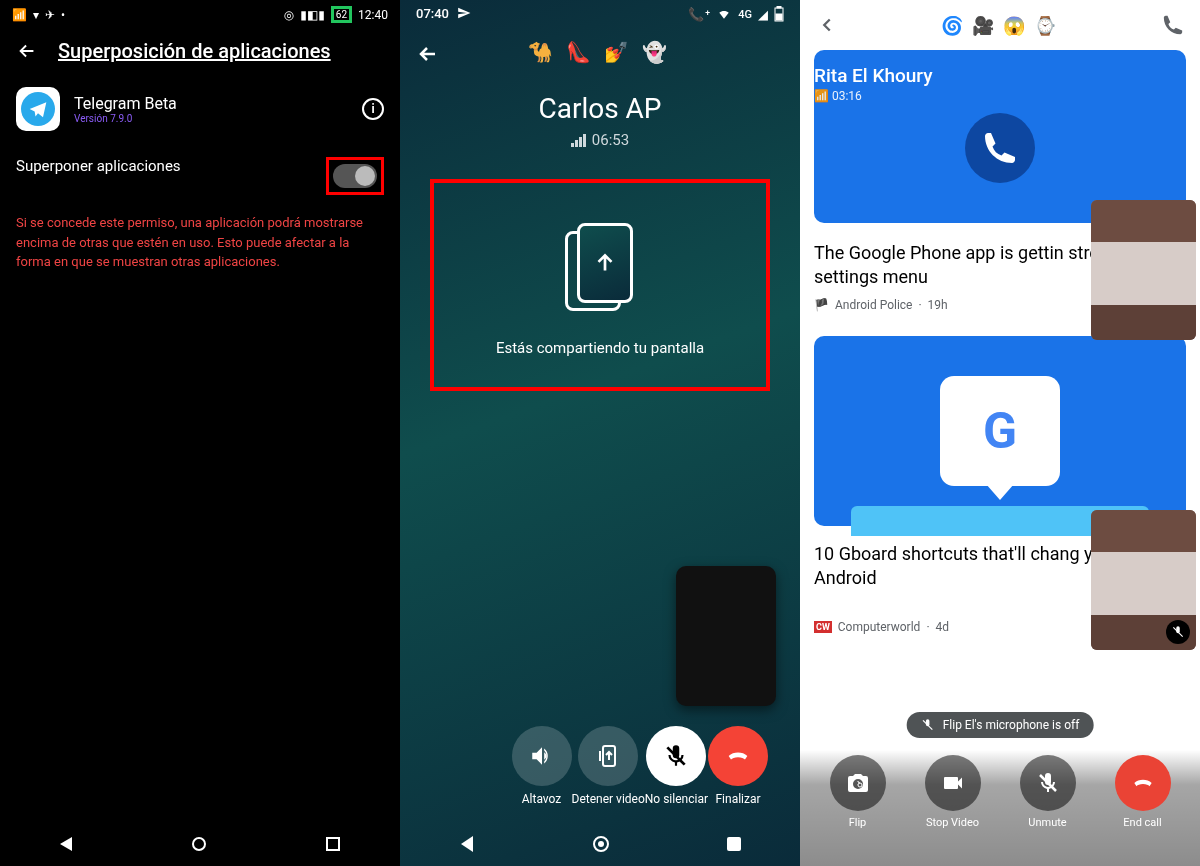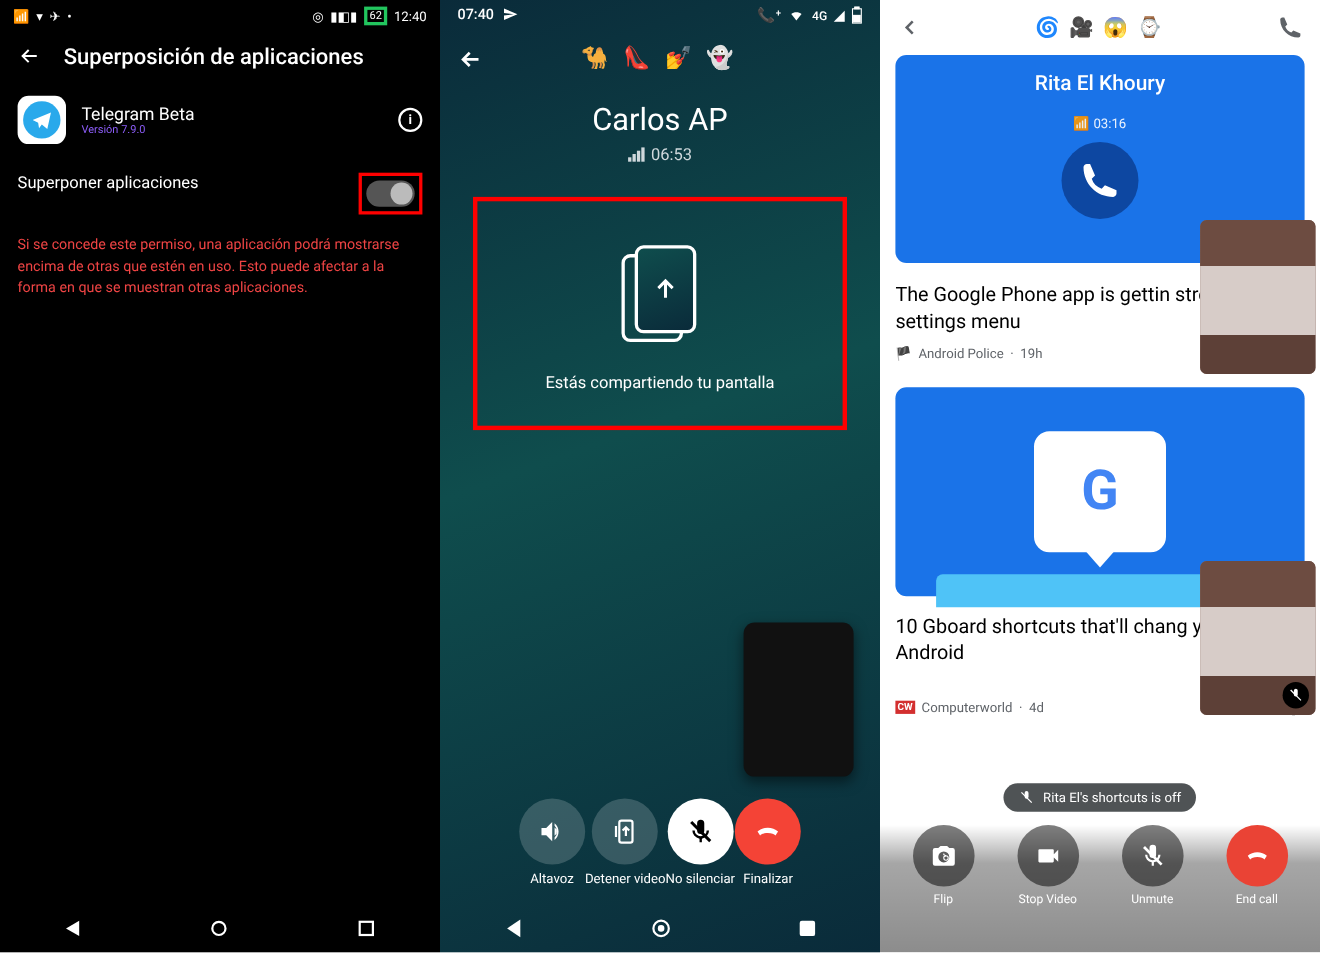--- a/index.html
+++ b/index.html
@@ -4,21 +4,21 @@
 <style>
   * { box-sizing: border-box; margin: 0; padding: 0; }
   body { font-family: -apple-system, Roboto, sans-serif; background: #fff; }
   .container { display: flex; width: 1200px; height: 866px; }
   .screen { width: 400px; height: 866px; position: relative; overflow: hidden; }
 
   
   .s1 { background: #000; color: #fff; }
   .status-bar { display: flex; justify-content: space-between; align-items: center; padding: 6px 12px; font-size: 12px; }
   .status-left, .status-right { display: flex; gap: 6px; align-items: center; }
-  .s1-header { display: flex; align-items: center; gap: 20px; padding: 10px 16px; }
+  .s1-header { display: flex; align-items: center; gap: 20px; padding: 10px 16px; text-decoration: underline; }
   .s1-title { font-size: 20px; font-weight: 500; }
   .app-row { display: flex; align-items: center; gap: 14px; padding: 14px 16px; }
   .app-icon-box { width: 44px; height: 44px; background: #fff; border-radius: 10px; display: flex; align-items: center; justify-content: center; }
   .tg-circle { width: 34px; height: 34px; background: #29a9eb; border-radius: 50%; display: flex; align-items: center; justify-content: center; }
   .app-info { flex: 1; }
   .app-name { font-size: 16px; }
   .app-ver { font-size: 10px; color: #8b5cf6; }
   .info-icon { width: 22px; height: 22px; border: 2px solid #fff; border-radius: 50%; display:flex;align-items:center;justify-content:center;font-size:12px;font-weight:bold; }
   .toggle-row { display: flex; justify-content: space-between; align-items: flex-start; padding: 12px 16px; }
   .toggle-label { font-size: 15px; }
@@ -41,59 +41,59 @@
   .caller-name { font-size: 28px; font-weight: 400; }
   .call-time { font-size: 15px; color: #cfd8dc; margin-top: 6px; display:flex; gap:6px; justify-content:center; align-items:center; }
   .sig-bars { display:inline-flex; gap:1px; align-items:flex-end; }
   .sig-bars span { width:3px; background:#cfd8dc; }
   .share-box { margin: 30px 30px 0; border: 4px solid #f00; padding: 40px 20px 30px; text-align: center; }
   .share-icon { margin: 0 auto 26px; width: 70px; height: 90px; position: relative; }
   .card-back { position:absolute; width:56px; height:80px; border:3px solid #fff; border-radius:8px; left:0; top:8px; }
   .card-front { position:absolute; width:56px; height:80px; border:3px solid #fff; border-radius:8px; left:12px; top:0; background: linear-gradient(160deg,#0f4d4d,#0a2b3a); display:flex;align-items:center;justify-content:center; }
   .share-text { font-size: 15px; }
   .pip-box { position:absolute; right: 24px; bottom: 160px; width: 100px; height: 140px; background:#111; border-radius:10px; box-shadow: 0 4px 12px rgba(0,0,0,0.5); }
-  .call-buttons { position:absolute; bottom: 60px; left:0; right:0; display:flex; justify-content: center; padding: 0 16px; }
+  .call-buttons { position:absolute; bottom: 60px; left:0; right:0; display:flex; justify-content: flex-end; padding: 0 32px; }
   .call-btn { display:flex; flex-direction:column; align-items:center; gap:6px; }
   .call-btn-circle { width: 60px; height:60px; border-radius:50%; display:flex; align-items:center; justify-content:center; }
   .btn-dark { background: rgba(255,255,255,0.18); }
   .btn-white { background: #fff; color:#000; }
   .btn-red { background: #f44336; }
   .call-btn-label { font-size: 12px; }
   .navbar2 { position:absolute; bottom:0; left:0; right:0; height:44px; display:flex; justify-content:space-around; align-items:center; }
   .nav2-tri { width:0;height:0;border-left:8px solid transparent;border-right:8px solid transparent;border-top:12px solid #fff; transform: rotate(0deg);}
   .nav2-cir { width:16px; height:16px; border:2px solid #fff; border-radius:50%; position:relative; }
   .nav2-cir::after { content:''; position:absolute; inset:3px; background:#fff; border-radius:50%; }
   .nav2-sq { width:14px; height:14px; background:#fff; border-radius:2px; }
 
   
   .s3 { background: #fff; color:#000; }
   .s3-header { display:flex; align-items:center; justify-content: space-between; padding: 14px 16px; }
   .s3-emojis { font-size: 18px; letter-spacing: 2px; flex:1; text-align:center; }
   .s3-content { position:relative; padding: 0 14px; }
-  .blue-card { background:#1a73e8; border-radius:10px; color:#fff; text-align:center; padding: 14px 0 40px; position:relative; margin-bottom: 12px; }
+  .blue-card { background:#1a73e8; border-radius:10px; color:#fff; text-align:left; padding: 14px 0 40px; position:relative; margin-bottom: 12px; }
   .blue-name { font-size: 19px; font-weight:500; }
-  .blue-time { font-size: 12px; margin-top: 18px; opacity:0.9; }
+  .blue-time { font-size: 12px; margin-top: 2px; opacity:0.9; }
   .phone-circle { width:70px; height:70px; background:#0d47a1; border-radius:50%; margin: 10px auto 0; display:flex; align-items:center; justify-content:center; }
   .article { margin-top: 6px; padding: 6px 0; }
   .art-title { font-size: 18px; line-height:1.35; font-weight:400; }
   .art-meta { font-size: 12px; color:#5f6368; margin-top: 8px; display:flex; align-items:center; gap:6px; }
   .g-card { background:#1a73e8; border-radius:10px; height:190px; margin-top:18px; display:flex; align-items:center; justify-content:center; position:relative; }
   .g-bubble { background:#fff; width:120px; height:110px; border-radius:14px; position:relative; display:flex;align-items:center;justify-content:center; }
   .g-bubble::after { content:''; position:absolute; bottom:-14px; left:50%; transform:translateX(-50%); border-left:14px solid transparent; border-right:14px solid transparent; border-top:16px solid #fff; }
   .g-logo { font-size:50px; font-weight:bold; }
   .g-blue { color:#4285f4; }
   .kbd-peek { position:absolute; bottom:-10px; left:10%; right:10%; height:30px; background:#4fc3f7; border-radius:6px 6px 0 0; }
   .art2 { margin-top: 10px; }
   .art2-meta { font-size:12px; color:#5f6368; display:flex; align-items:center; justify-content:space-between; gap:6px; padding-right: 6px; margin-top: 29px;}
   .pip1 { position:absolute; right: 4px; top: 150px; width:105px; height:140px; background:#8d6e63; border-radius:6px; overflow:hidden; }
   .pip2 { position:absolute; right: 4px; top: 460px; width:105px; height:140px; background:#8d6e63; border-radius:6px; overflow:hidden; }
   .face { width:100%; height:100%; background: linear-gradient(#6d4c41 30%, #d7ccc8 30% 75%, #5d4037 75%); position:relative; }
   .mic-badge { position:absolute; bottom:6px; right:6px; width:24px; height:24px; background:#000; border-radius:50%; display:flex;align-items:center;justify-content:center; }
   .mic-pill { position:absolute; bottom:128px; left:50%; transform:translateX(-50%); background:rgba(60,64,67,0.9); color:#fff; font-size:12px; padding:6px 14px; border-radius:16px; display:flex; gap:8px; align-items:center; white-space:nowrap; }
-  .s3-buttons { position:absolute; bottom:0; left:0; right:0; height:116px; background: linear-gradient(transparent, rgba(0,0,0,0.35) 30%, rgba(0,0,0,0.45)); display:flex; justify-content: space-around; padding: 0 10px 32px; }
+  .s3-buttons { position:absolute; bottom:0; left:0; right:0; height:116px; background: linear-gradient(transparent, rgba(0,0,0,0.35) 30%, rgba(0,0,0,0.45)); display:flex; justify-content: space-around; align-items: center; padding: 0 10px 32px; }
   .s3-btn { display:flex; flex-direction:column; align-items:center; gap:5px; }
   .s3-circle { width:56px; height:56px; border-radius:50%; display:flex;align-items:center;justify-content:center; }
   .s3-dark { background: rgba(0,0,0,0.5); color:#fff; }
   .s3-red { background:#ea4335; color:#fff; }
   .s3-label { font-size:11px; color:#fff; }
 
   svg { display:block; }
 </style>
 </head>
 <body>
@@ -334,21 +334,21 @@
               <line x1="4" y1="4" x2="20" y2="20" stroke="#fff" stroke-width="2"></line>
             </svg>
         </div>
       </div>
     </div>
     <div class="mic-pill">
       <svg width="14" height="14" viewBox="0 0 24 24" fill="#fff">
           <path d="M12 2a3 3 0 0 0-3 3v6a3 3 0 0 0 6 0V5a3 3 0 0 0-3-3z"></path>
           <line x1="4" y1="4" x2="20" y2="20" stroke="#fff" stroke-width="2"></line>
         </svg>
-      <span>Rita El's shortcuts is off</span>
+      <span>Flip El's microphone is off</span>
     </div>
     <div class="s3-buttons">
       <div class="s3-btn">
         <div class="s3-circle s3-dark">
           <svg width="24" height="24" viewBox="0 0 24 24" fill="#fff">
               <path d="M20 5h-3l-2-2H9L7 5H4a2 2 0 0 0-2 2v12a2 2 0 0 0 2 2h16a2 2 0 0 0 2-2V7a2 2 0 0 0-2-2zm-8 3a5 5 0 1 1 0 10 5 5 0 0 1 0-10z"></path>
               <path d="M12 10v1l2 1-2 1v1a2 2 0 1 0 2-2" fill="none" stroke="#fff"></path>
             </svg>
         </div>
         <div class="s3-label">Flip</div>

